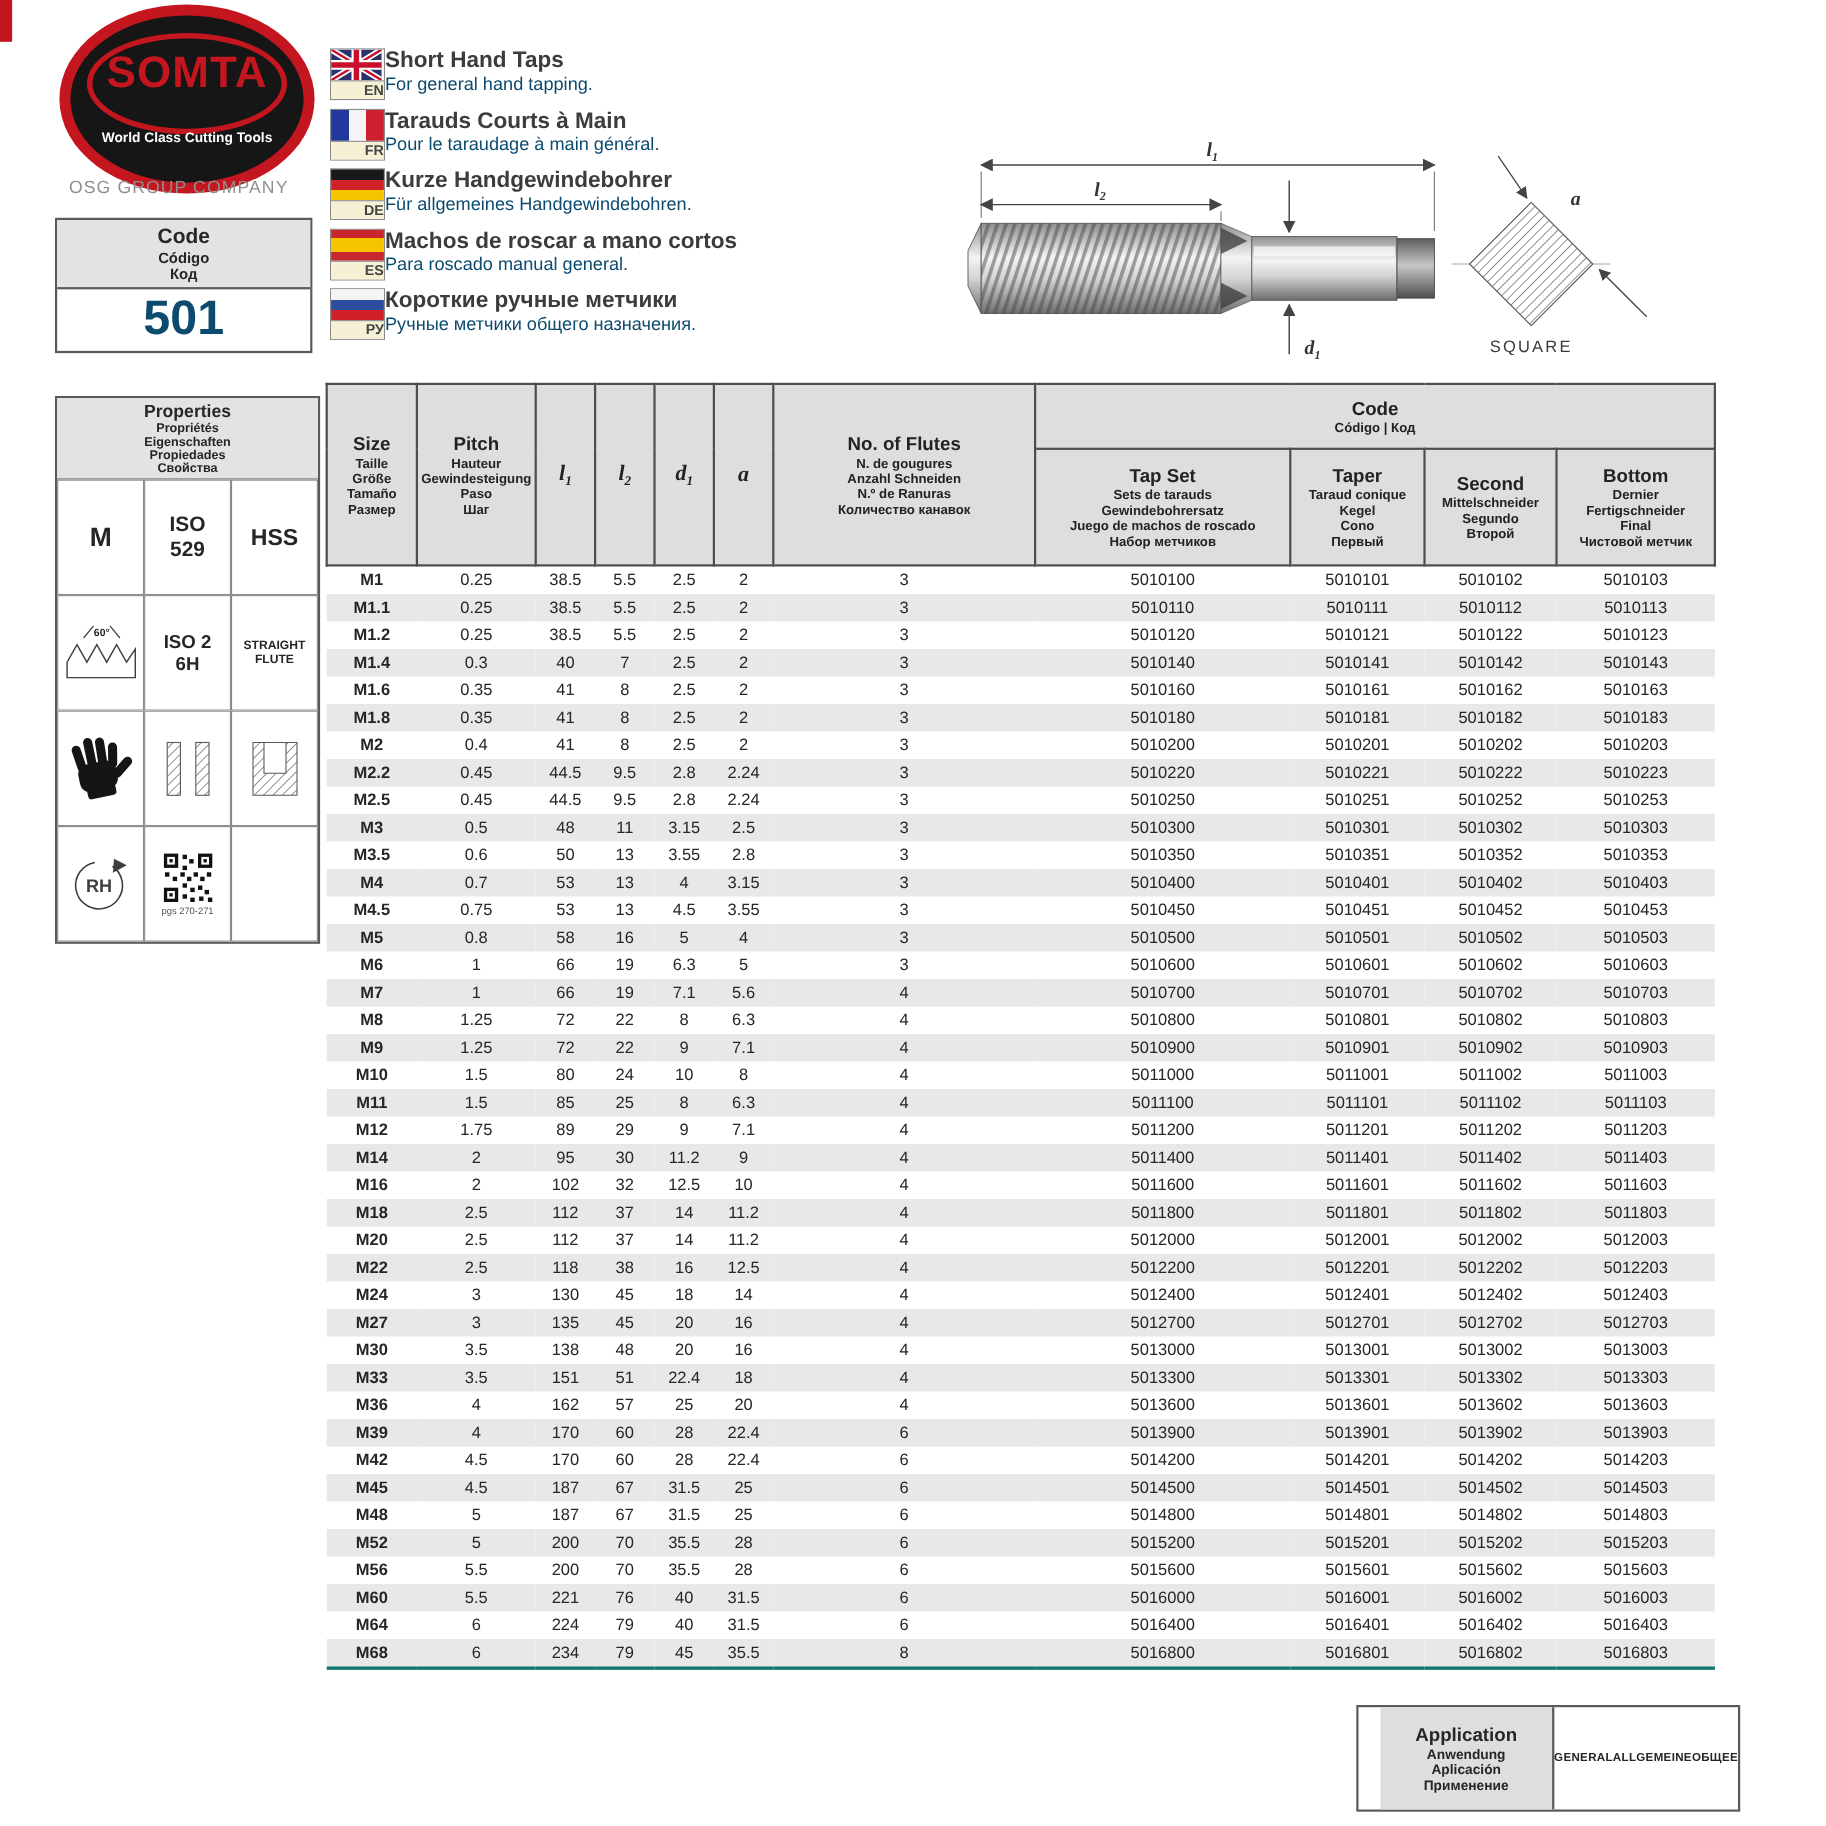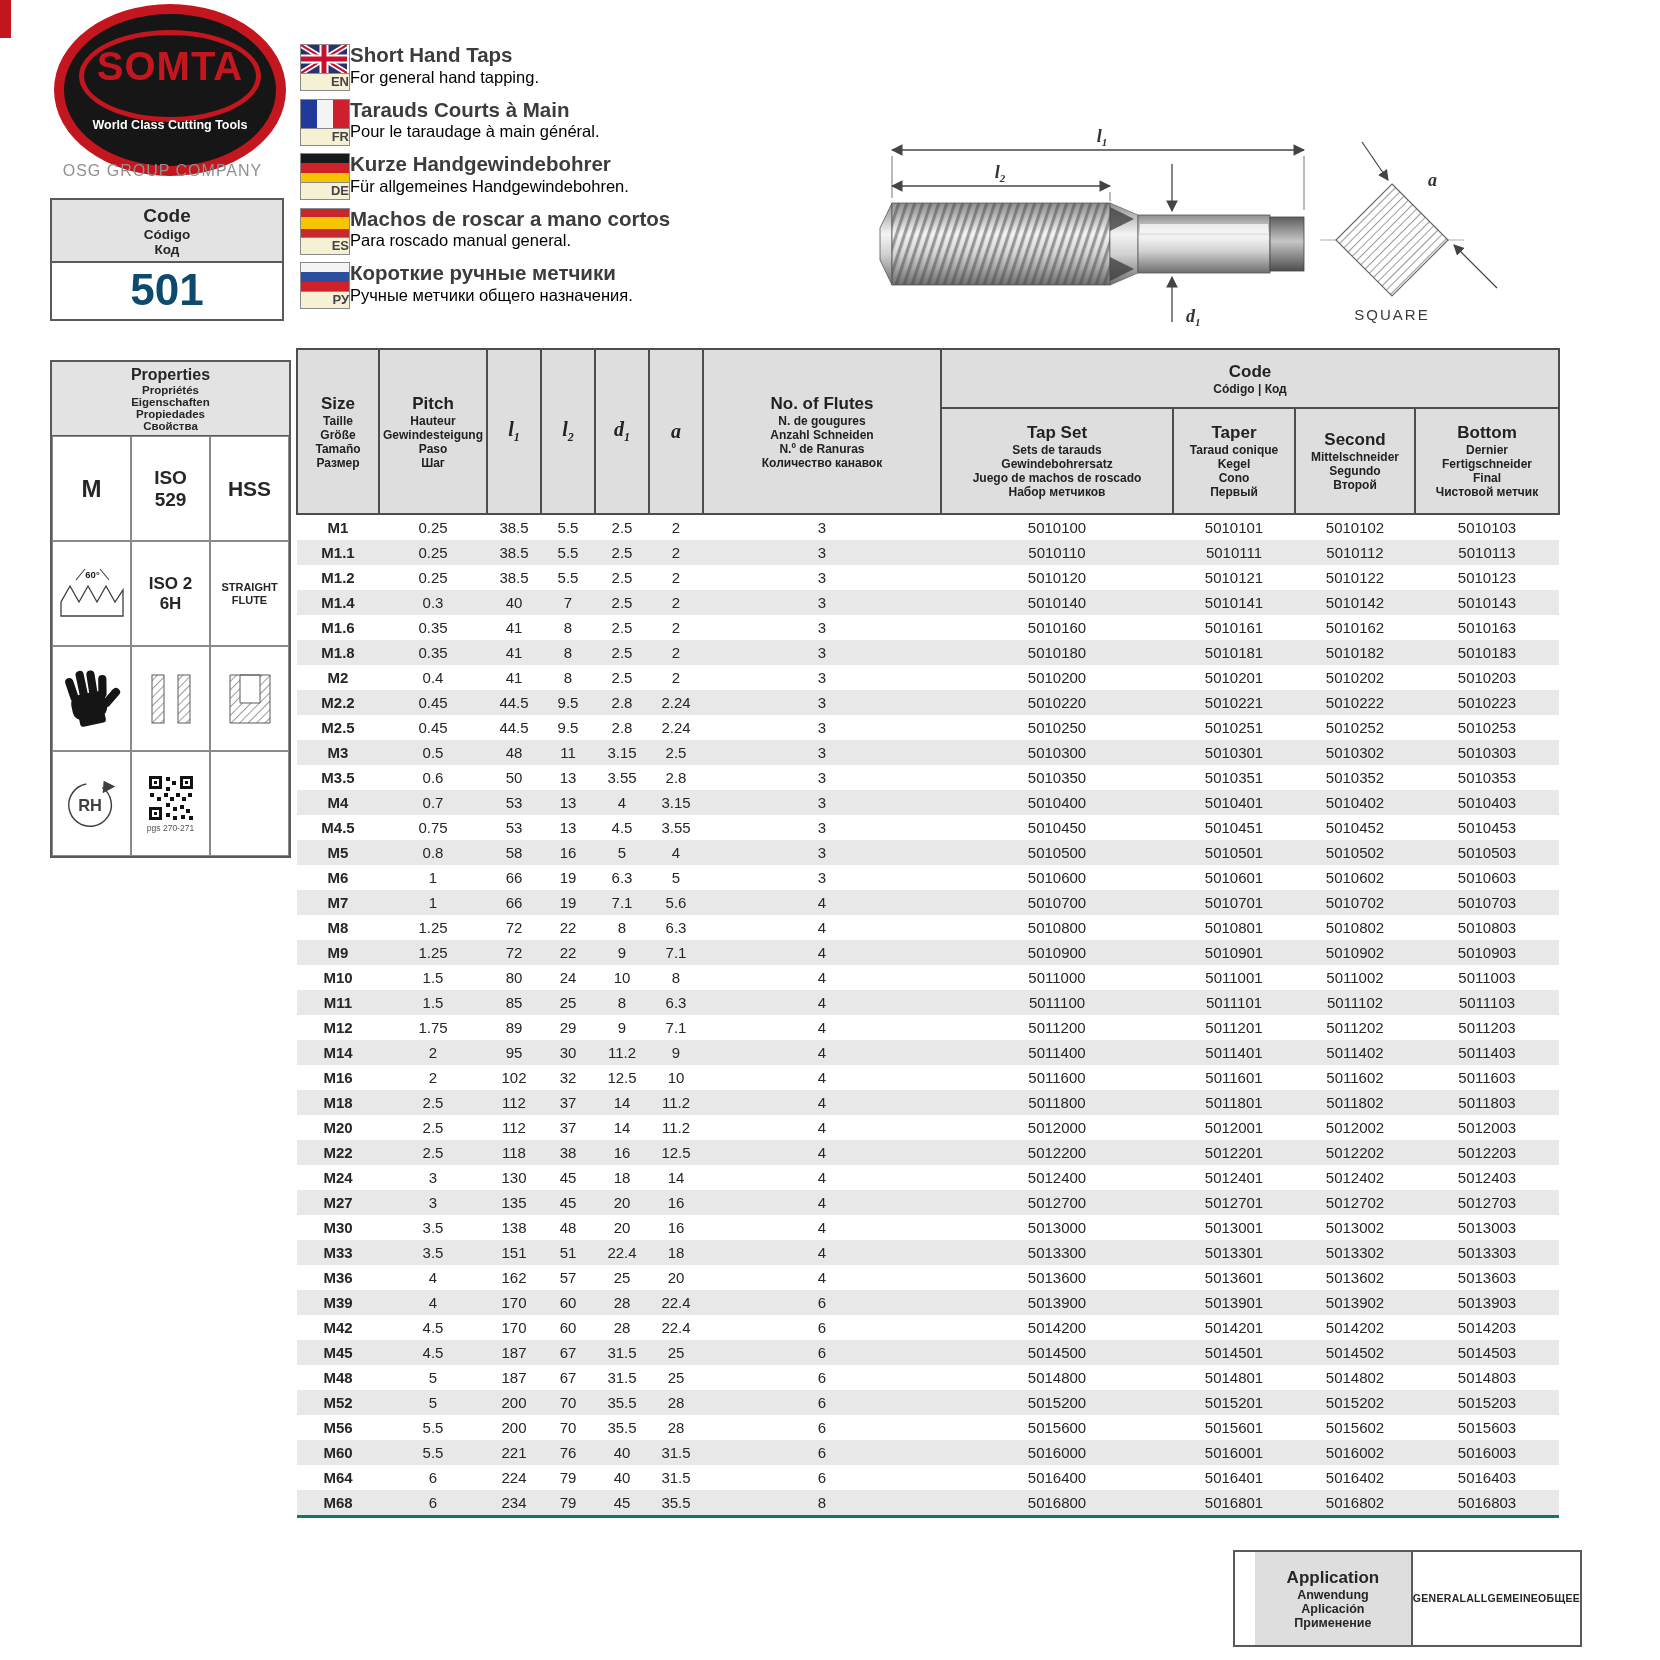--- a/index.html
+++ b/index.html
@@ -35,21 +35,21 @@
   .flag svg{display:none;}
   .flag.uk svg{display:block;}
   .flag.fr{background:linear-gradient(90deg,#20399a 33.4%,#f4f4f4 33.4% 66.7%,#cf2030 66.7%);}
   .flag.de{background:linear-gradient(#191919 33.4%,#cf2127 33.4% 66.7%,#f6c500 66.7%);}
   .flag.es{background:linear-gradient(#c8272d 27%,#f6c500 27% 73%,#c8272d 73%);}
   .flag.ru{background:linear-gradient(#f4f4f4 33.4%,#2d4da0 33.4% 66.7%,#cf2127 66.7%);}
   .flag-label{height:16px;background:#f6f1d5;font-size:13px;font-weight:bold;color:#444;
               text-align:right;line-height:16px;}
   .lang-text{line-height:1.12;}
   .lang-title{font-size:20.5px;font-weight:bold;color:#3c3c3c;}
-  .lang-subtitle{font-size:16.5px;color:#000000;margin-top:1px;}
+  .lang-subtitle{font-size:16.5px;color:#0c4a6e;margin-top:1px;}
 
   
   .diagram{position:absolute;left:872px;top:108px;}
   .dim-text{font-family:"Liberation Serif",serif;font-style:italic;font-weight:bold;
             font-size:18px;fill:#333;}
   .square-text{font-family:"Liberation Sans",sans-serif;font-size:15px;fill:#3a3a3a;letter-spacing:2px;}
 
   
   .props{position:absolute;left:50px;top:360px;width:237px;border:2px solid #5a5a5a;background:#fff;}
   .props-header{background:#e3e3e3;border-bottom:1px solid #5a5a5a;text-align:center;padding:4px 0 3px;}

